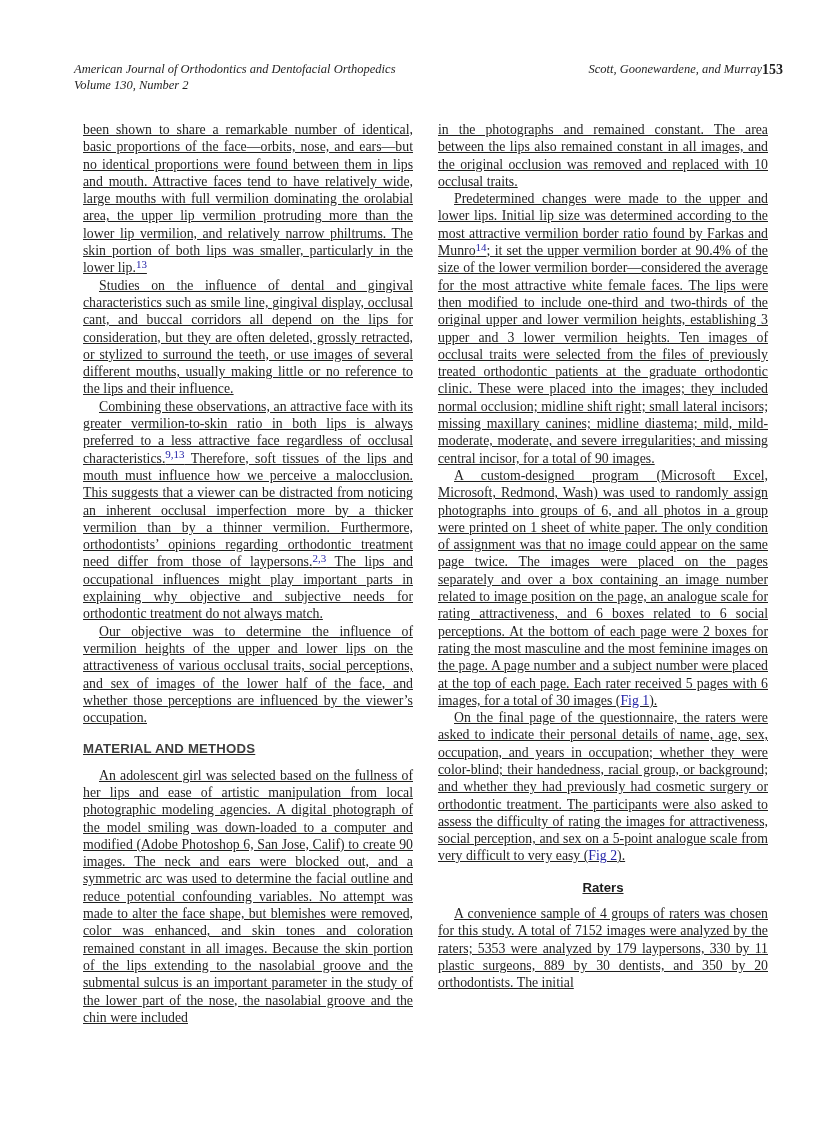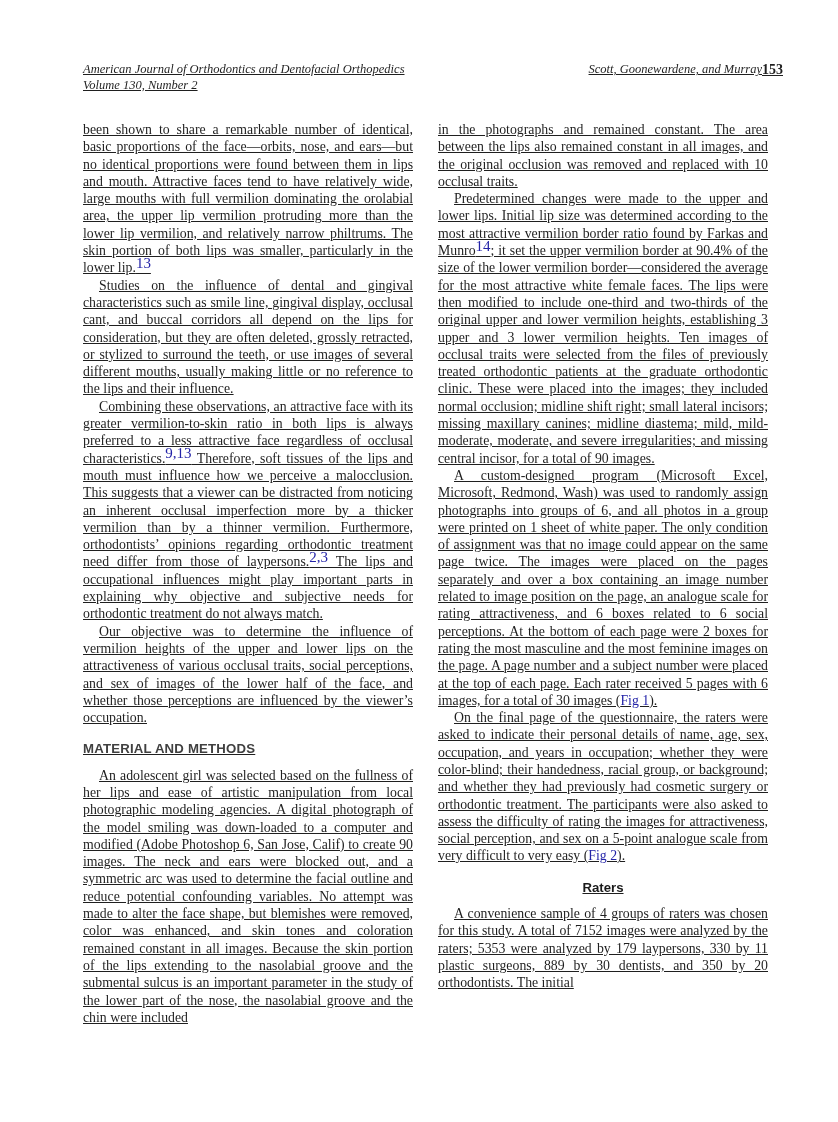--- a/index.html
+++ b/index.html
@@ -9,29 +9,28 @@
     height: 1122px;
     background: #ffffff;
     font-family: "Liberation Serif", serif;
     color: #1f1f1f;
     overflow: hidden;
     margin: 0 auto;
   }
   .running-head {
     position: absolute;
     top: 62px;
-    left: 83px;
+    left: 74px;
     right: 55px;
     display: flex;
     justify-content: space-between;
     align-items: flex-start;
     font-style: italic;
     font-size: 12.5px;
     line-height: 15.5px;
-    text-decoration: underline;
   }
   .journal-block { max-width: 420px; }
   .authors-block { display: flex; align-items: flex-end; white-space: nowrap; }
   .page-number {
     font-style: normal;
     font-weight: bold;
     font-size: 14px;
     line-height: 15.5px;
   }
   .columns {
@@ -63,21 +62,21 @@
   .sub-heading {
     font-family: "Liberation Sans", sans-serif;
     font-weight: bold;
     font-size: 13.2px;
     text-align: center;
     margin: 14px 0 9px 0;
     color: #1a1a1a;
   }
   .cite-sup {
     color: #2323a8;
-    font-size: 15px;
+    font-size: 11px;
     position: relative;
     top: -4.5px;
     line-height: 0;
     cursor: pointer;
   }
   .fig-link { color: #2323a8; cursor: pointer; }
 </style>
 </head>
 <body>
 

